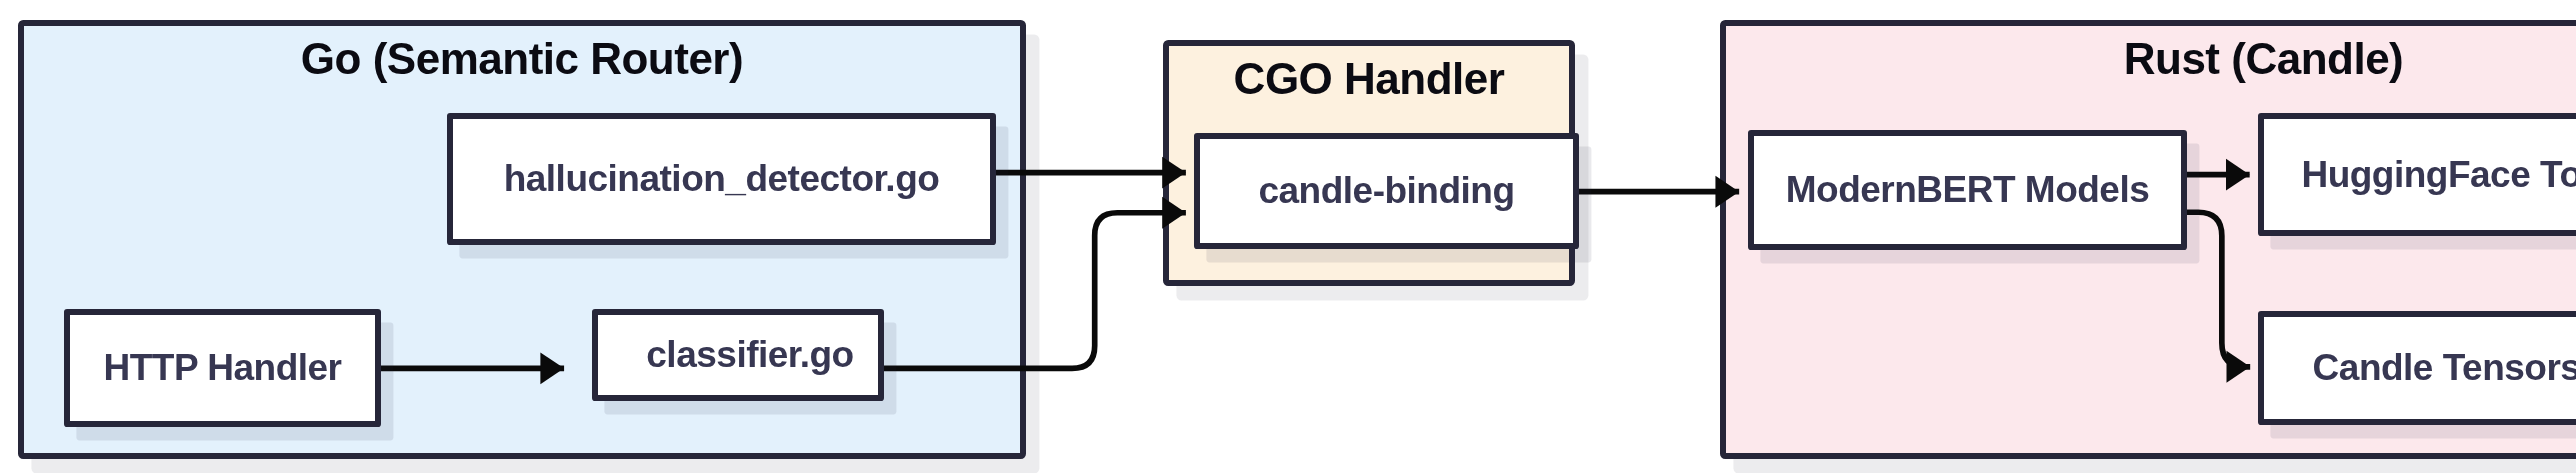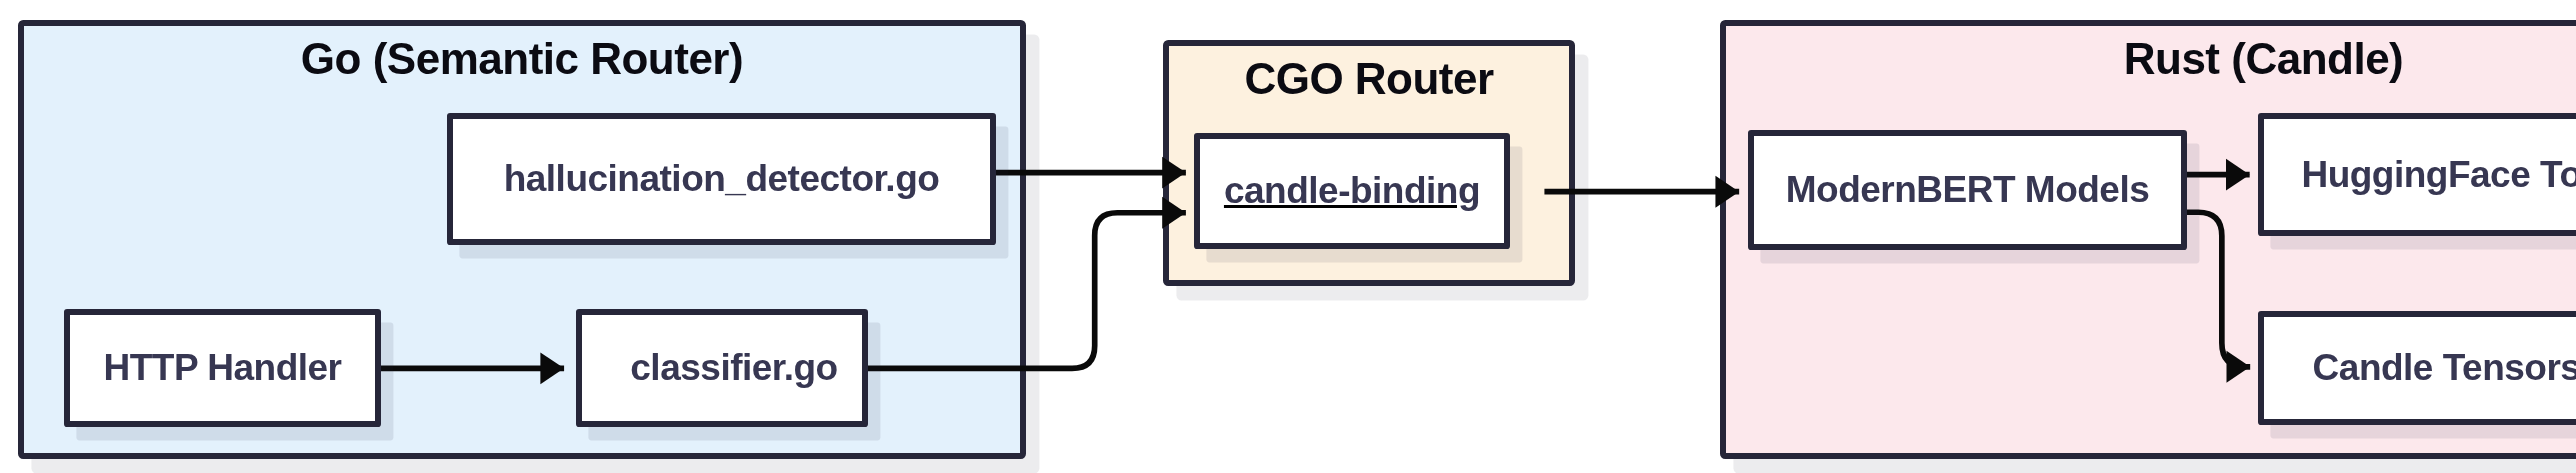--- a/index.html
+++ b/index.html
@@ -47,22 +47,22 @@
   }
   .node-label {
     font-size: 37px;
     font-weight: 600;
     letter-spacing: -0.5px;
     color: #373752;
     white-space: nowrap;
   }
   #node-hallucination   { left: 447px;  top: 113px; width: 549px; height: 132px; }
   #node-http-handler    { left: 52px;  top: 309px; width: 317px;  height: 118px; margin-left: 12px; }
-  #node-classifier      { left: 576px; top: 309px; width: 292px;  height: 118px; padding-left: 24px; }
-  #node-candle-binding  { left: 1194px; top: 133px; width: 316px;  height: 116px; text-decoration: underline; }
+  #node-classifier      { left: 592px; top: 309px; width: 292px;  height: 92px; padding-left: 24px; }
+  #node-candle-binding  { left: 1194px; top: 133px; width: 385px;  height: 116px; }
   #node-modernbert      { left: 1748px; top: 130px; width: 439px;  height: 120px; }
   #node-hf-tokenizers   { left: 2258px; top: 113px; width: 511px;  height: 123px; }
   #node-candle-tensors  { left: 2258px; top: 311px; width: 377px;  height: 114px; }
 
   
   #edges {
     position: absolute;
     left: 0; top: 0;
     width: 2822px; height: 474px;
     pointer-events: none;
@@ -74,21 +74,21 @@
   }
 </style>
 </head>
 <body>
 
 <div class="group" id="group-go">
   <div class="group-title">Go (Semantic Router)</div>
 </div>
 
 <div class="group" id="group-cgo">
-  <div class="group-title">CGO Router</div>
+  <div class="group-title">CGO Handler</div>
 </div>
 
 <div class="group" id="group-rust">
   <div class="group-title">Rust (Candle)</div>
 </div>
 
 <svg id="edges" viewBox="0 0 5478 920" xmlns="http://www.w3.org/2000/svg">
   <defs>
     <marker id="arrowhead" markerUnits="userSpaceOnUse" markerWidth="50" markerHeight="70" refX="46" refY="35" orient="auto">
       <path d="M 0,4 L 46,35 L 0,66 Z" fill="#0a0a0a"></path>

